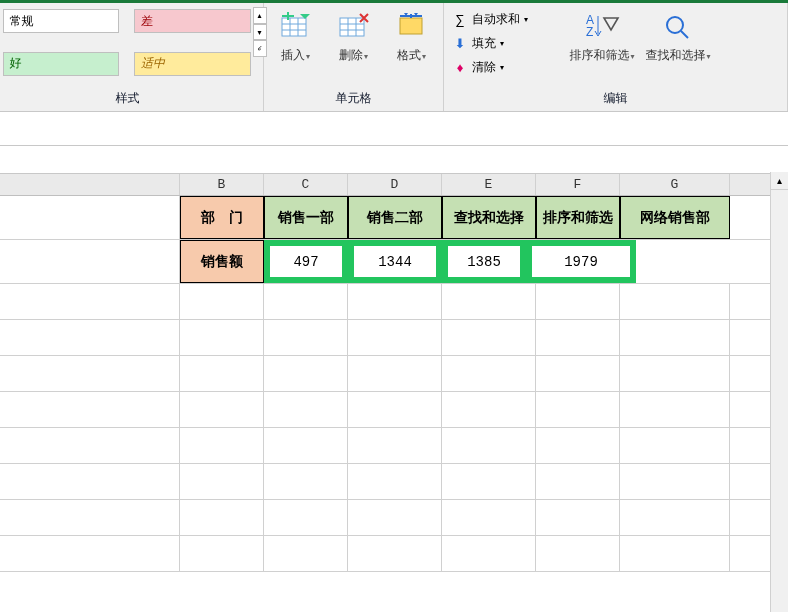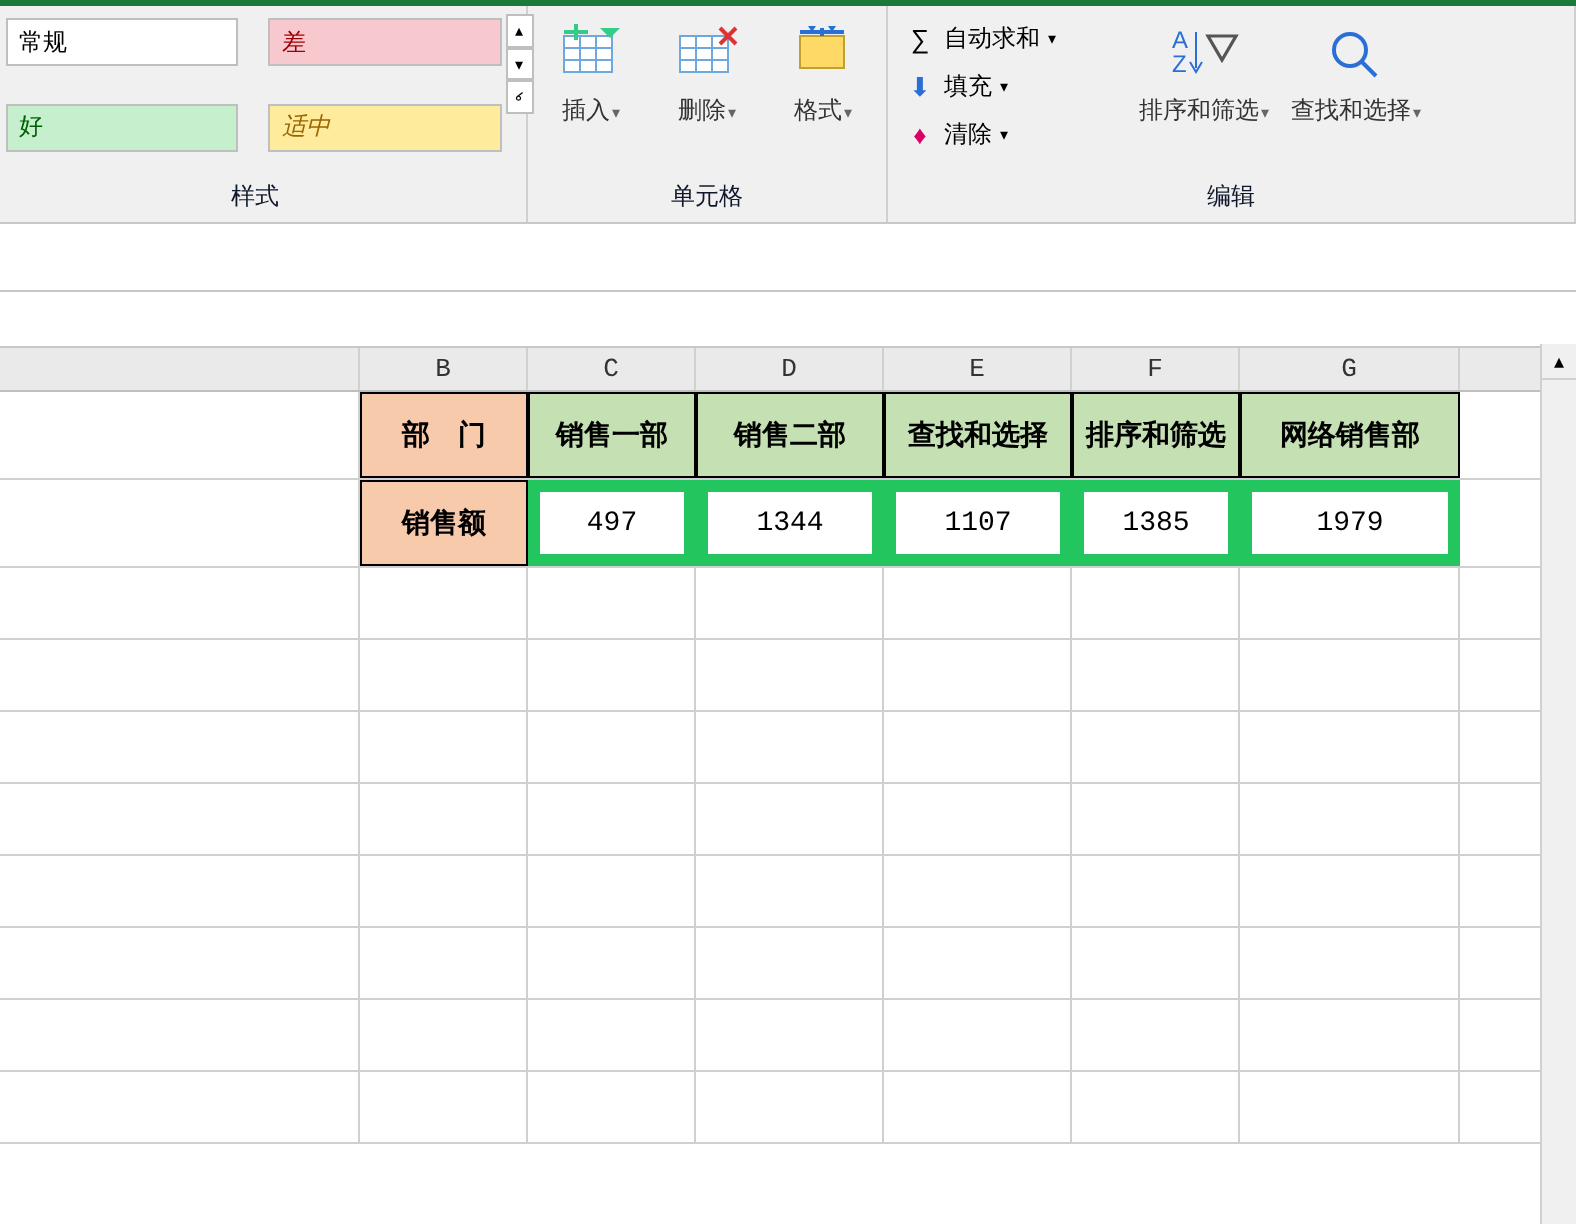--- a/index.html
+++ b/index.html
@@ -200,21 +200,20 @@
     <div class="cell wE hdr-cell">查找和选择</div>
     <div class="cell wF hdr-cell">排序和筛选</div>
     <div class="cell wG hdr-cell">网络销售部</div>
     <div class="cell wEnd"></div>
   </div>
   <div class="row">
     <div class="cell wA"></div>
     <div class="cell wB lbl-cell">销售额</div>
     <div class="cell wC val-cell">497</div>
     <div class="cell wD val-cell">1344</div>
-    <div class="cell wE val-cell">1107</div>
     <div class="cell wF val-cell">1385</div>
     <div class="cell wG val-cell">1979</div>
     <div class="cell wEnd"></div>
   </div>
 
   <div class="row thin">
       <div class="cell wA"></div>
       <div class="cell wB"></div>
       <div class="cell wC"></div>
       <div class="cell wD"></div>

